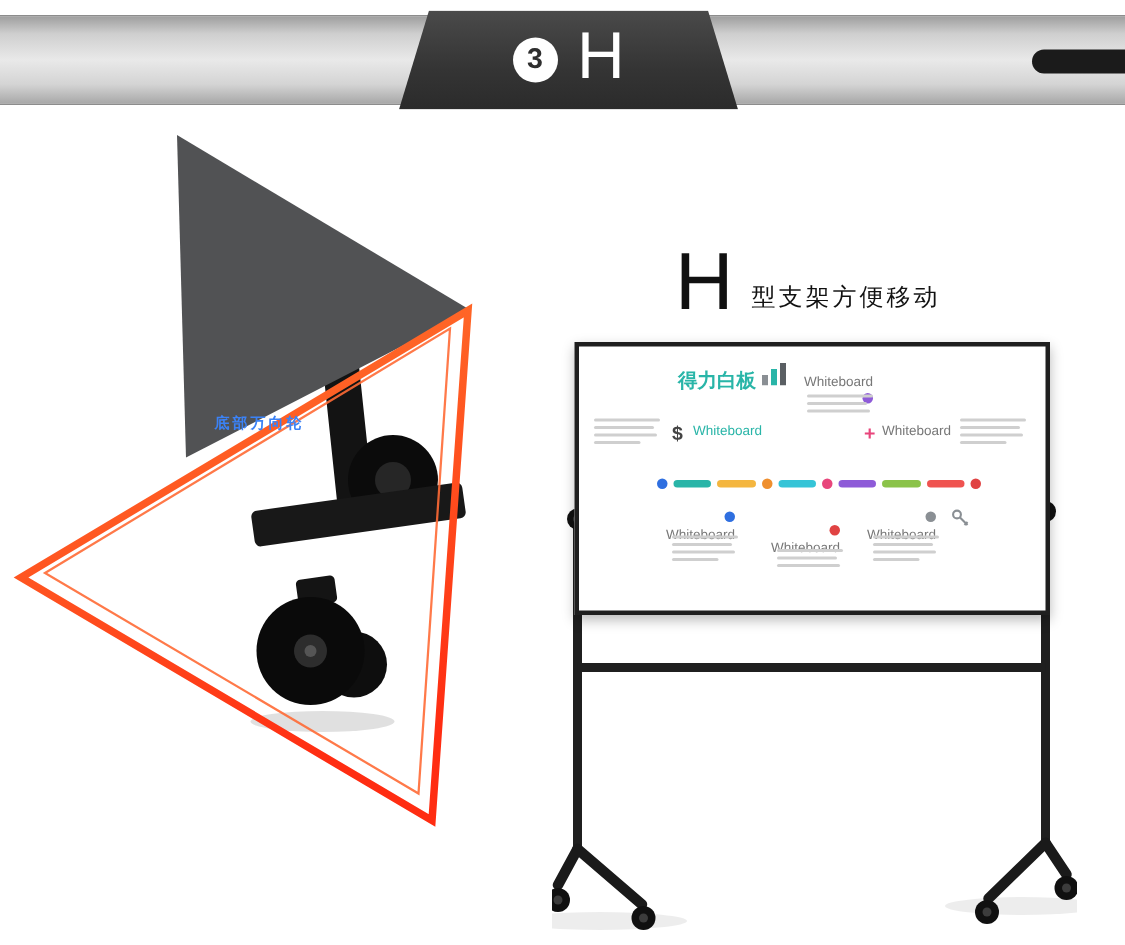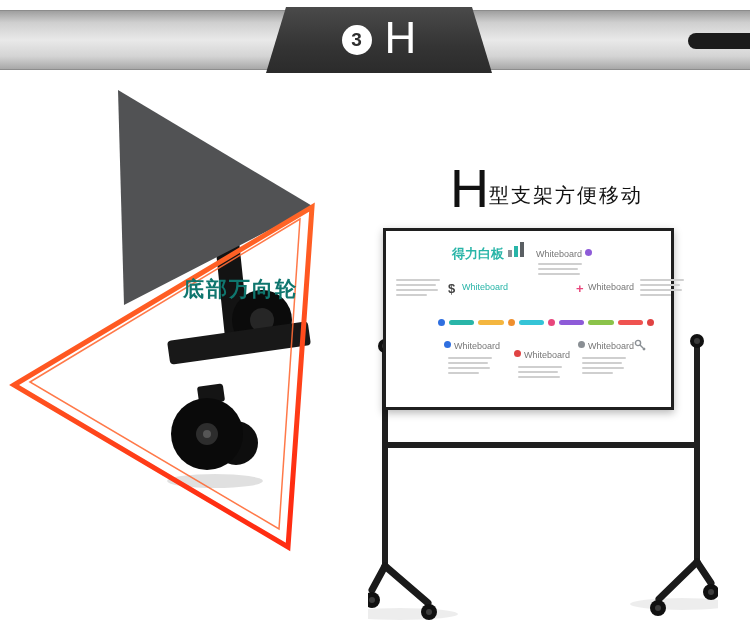--- a/index.html
+++ b/index.html
@@ -25,38 +25,37 @@
   }
   .banner-letter{color:#ffffff;font-size:44px;font-weight:400;line-height:1;margin-top:-4px;}
   .banner-label{color:#ffffff;font-size:19px;letter-spacing:2px;}
   .side-tab{
     position:absolute;right:0;top:33px;width:62px;height:16px;background:#1b1b1b;
     border-radius:8px 0 0 8px;
   }
   
   .left-graphic{position:absolute;left:0;top:85px;width:340px;height:480px;}
   .callout-label{
-    position:absolute;left:143px;top:190px;color:#0f766e;font-size:21px;font-weight:bold;
+    position:absolute;left:143px;top:190px;color:#3b82f6;font-size:10px;font-weight:bold;
     letter-spacing:2px;
-    margin-left:40px;
   }
   
   .heading{position:absolute;left:450px;top:164px;display:flex;align-items:flex-end;color:#111;}
   .h-letter{font-size:54px;line-height:0.9;font-weight:500;}
-  .h-text{font-size:20px;letter-spacing:2px;padding-bottom:4px;margin-left:0;}
+  .h-text{font-size:16px;letter-spacing:2px;padding-bottom:4px;margin-left:12px;}
   
   .product{position:absolute;left:368px;top:222px;width:350px;height:402px;}
   .stand-svg{position:absolute;left:0;top:0;}
   .board{
-    position:absolute;left:15px;top:6px;width:291px;height:182px;box-sizing:border-box;
+    position:absolute;left:15px;top:6px;width:317px;height:182px;box-sizing:border-box;
     background:#ffffff;border:3px solid #1f1f1f;box-shadow:0 3px 8px rgba(0,0,0,.28);
   }
   .b-title{position:absolute;left:66px;top:14px;font-size:13px;font-weight:bold;}
   .chart-icon{position:absolute;left:122px;top:10px;}
-  .wb-label{position:absolute;display:flex;align-items:flex-start;gap:3px;font-size:9px;color:#777;}
+  .wb-label{position:absolute;display:flex;align-items:flex-end;gap:3px;font-size:9px;color:#777;flex-direction:column;}
   .wb-dot{width:7px;height:7px;border-radius:50%;flex:0 0 auto;}
   .dollar-icon{position:absolute;left:62px;top:50px;font-size:13px;font-weight:bold;color:#444;}
   .cross-icon{position:absolute;left:190px;top:50px;font-size:13px;font-weight:bold;color:#e8467c;}
   .key-icon{position:absolute;left:248px;top:108px;}
   .timeline{position:absolute;left:52px;top:88px;width:216px;display:flex;align-items:center;gap:4px;}
   .t-dot{width:7px;height:7px;border-radius:50%;flex:0 0 auto;}
   .t-seg{height:5px;border-radius:3px;flex:1 1 auto;}
   .tlines{position:absolute;width:44px;}
   .tl{height:2px;background:#cfcfcf;border-radius:1px;margin-bottom:3px;}
   .tl:nth-child(2){width:90%;}

